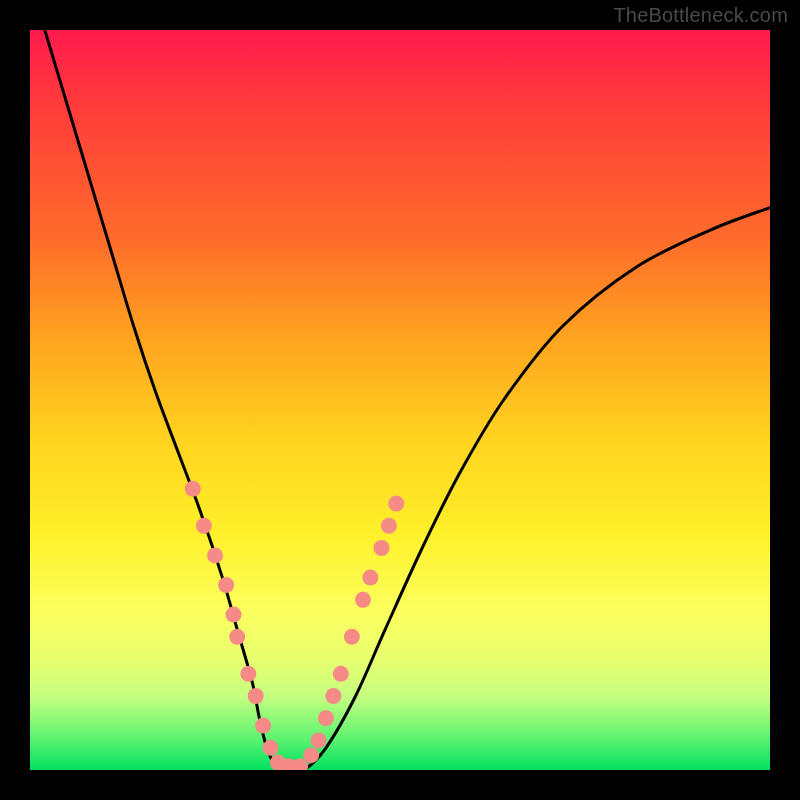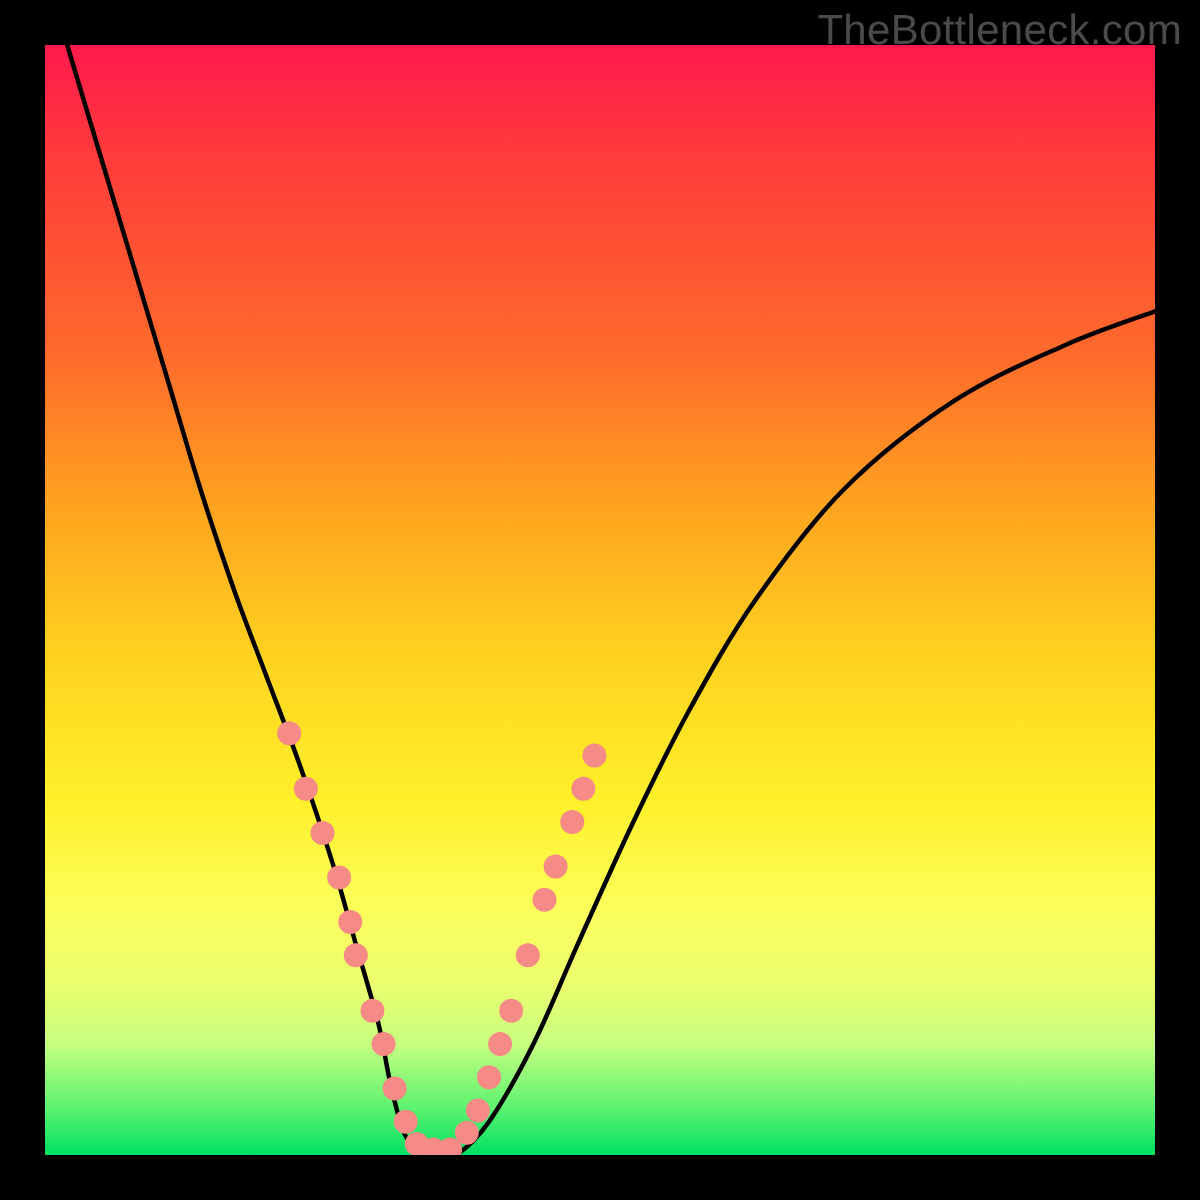--- a/index.html
+++ b/index.html
@@ -36,21 +36,21 @@
       #e9ff6f 85%,
       #c6ff80 90%,
       #58f26f 96%,
       #00e060 100%);
   }
   .watermark {
     position: absolute;
     top: 4px;
     right: 12px;
     color: #4a4a4a;
-    font-size: 28px;
+    font-size: 20px;
     font-weight: 500;
     letter-spacing: 0.2px;
     user-select: none;
   }
   svg.curve {
     position: absolute;
     left: 0;
     top: 0;
     width: 740px;
     height: 740px;

